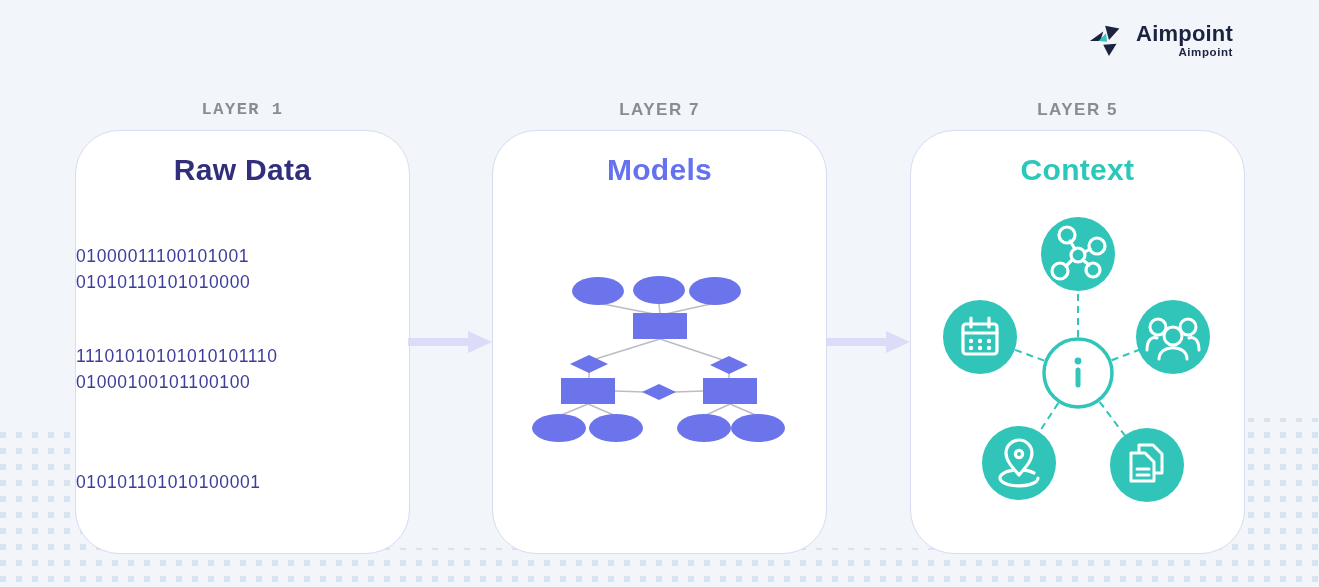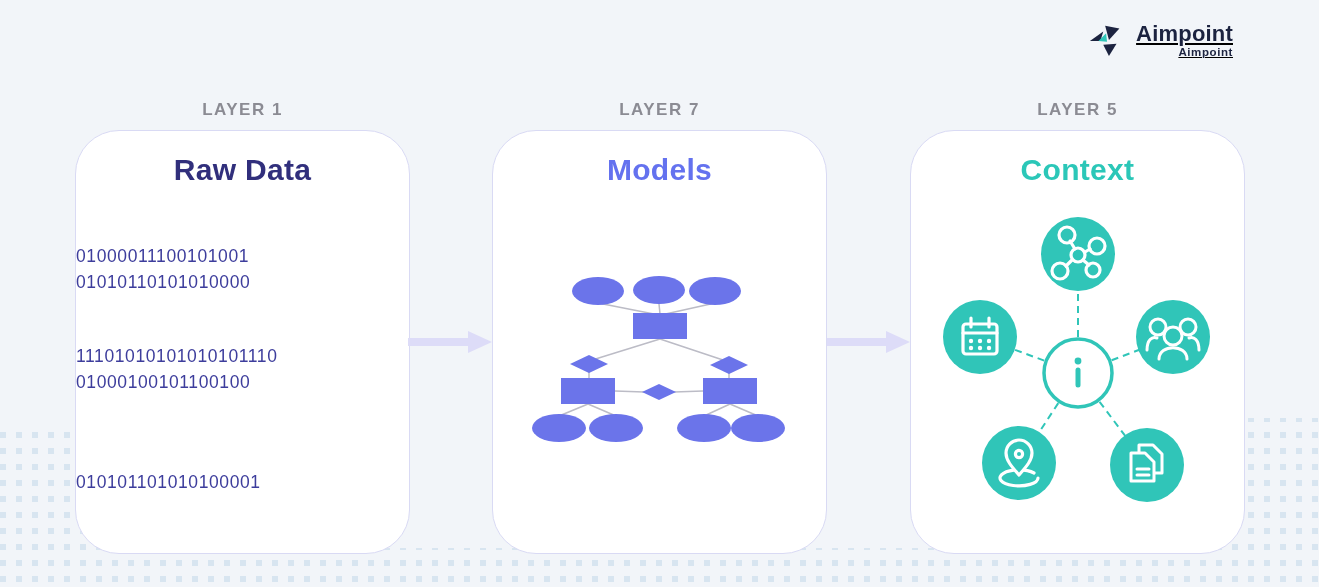--- a/index.html
+++ b/index.html
@@ -14,31 +14,31 @@
   
   .pattern {
     position:absolute; inset:0; z-index:0; opacity:.8;
     background-image: conic-gradient(at 6px 6px, transparent 0 270deg, #d2e1ee 270deg 360deg);
     background-size:16px 16px;
     clip-path: polygon(0 430px, 230px 430px, 230px 548px, 1150px 548px,
                        1150px 418px, 1319px 418px, 1319px 587px, 0 587px);
   }
 
   .logo { position:absolute; top:20px; right:86px; z-index:3;
-          display:flex; align-items:center; gap:9px;text-decoration:underline; }
+          display:flex; align-items:center; gap:9px; }
   .logo-text { display:flex; flex-direction:column; align-items:flex-end; }
   .logo-brand { font-size:22px; font-weight:800; color:#1c2340; letter-spacing:.2px; }
   .logo-sub   { font-size:11.5px; font-weight:700; color:#1c2340; letter-spacing:.6px; margin-top:-1px; }
 
   .layer-label {
     position:absolute; top:100px; width:335px; z-index:2;
     text-align:center; font-size:17px; font-weight:700;
     color:#8b8b93; letter-spacing:1.5px;
   }
-  .layer-1 { left:75px; }  .layer-2 { left:492px; }  .layer-3 { left:910px; }
+  .layer-1 { left:75px;font-family:Liberation Mono, monospace; }  .layer-2 { left:492px; }  .layer-3 { left:910px; }
 
   .card {
     position:absolute; top:130px; width:335px; height:424px; z-index:1;
     background:#ffffff; border:1.5px solid #d9daf4; border-radius:44px;
   }
   .card-1 { left:75px;padding-left:15px; }  .card-2 { left:492px;padding-left:24px; }  .card-3 { left:910px; }
 
   .card-title {
     position:absolute; top:22px; left:0; right:0;
     text-align:center; font-size:30px; font-weight:800; letter-spacing:.3px;

